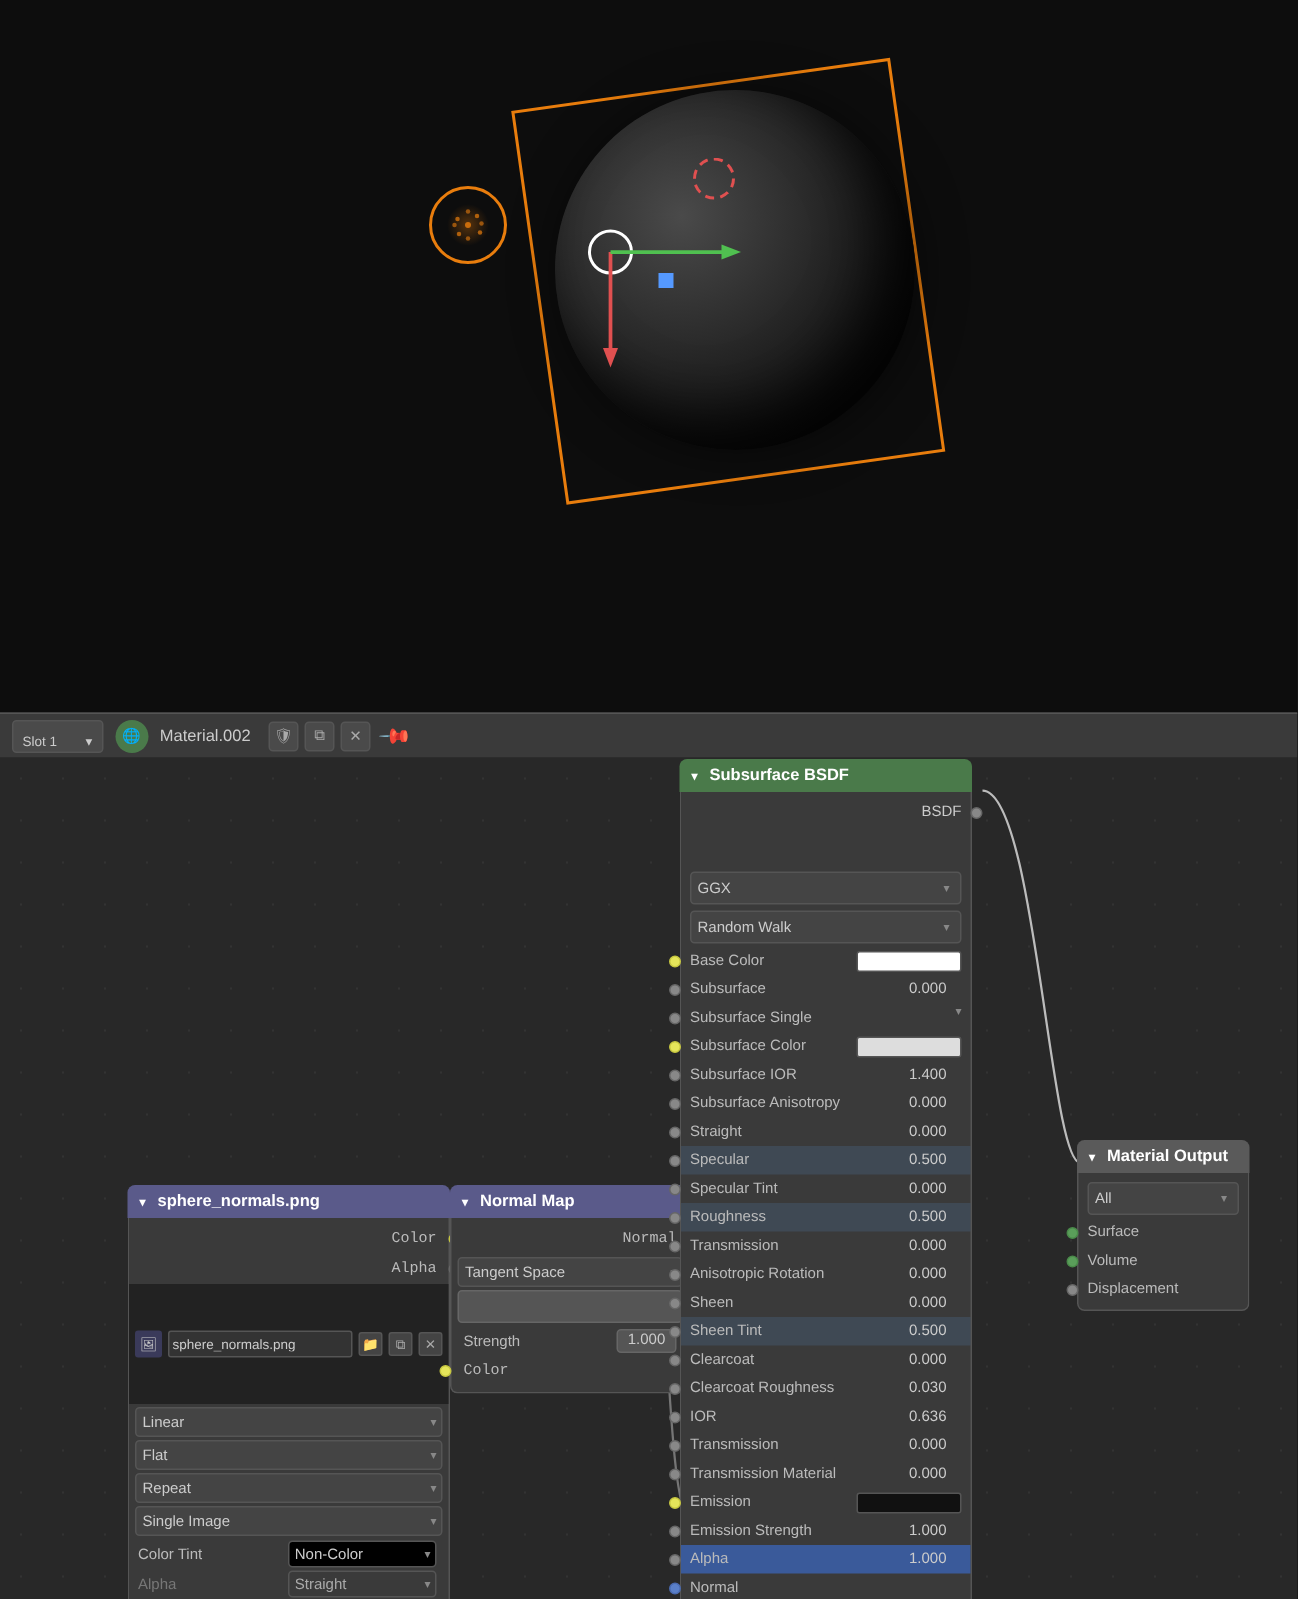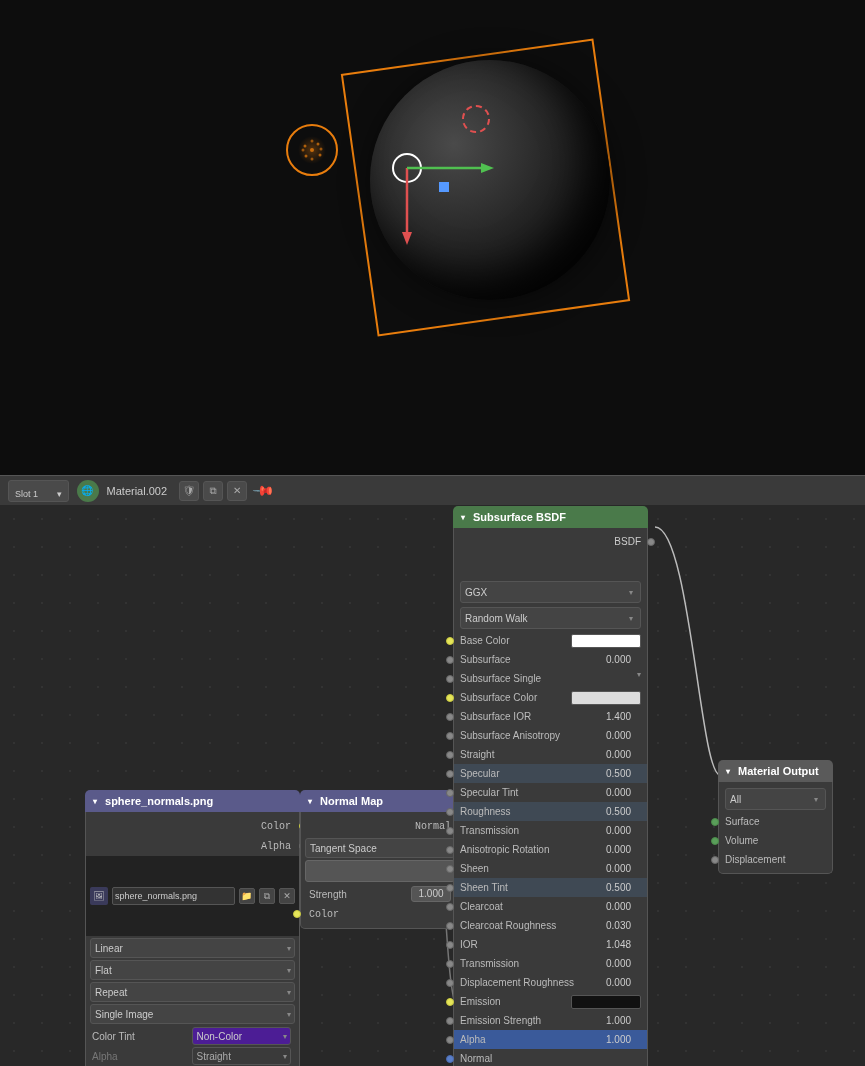--- a/index.html
+++ b/index.html
@@ -438,21 +438,21 @@
       color: #bbb;
       flex: 1;
     }
 
     .label-value-row .dropdown-wrapper {
       flex: 1;
     }
 
     .small-dropdown {
       height: 18px;
-      background: #4c1d95;
+      background: #000000;
       border: 1px solid #555;
       color: #ccc;
       font-size: 10px;
       padding: 0 4px;
       border-radius: 3px;
       appearance: none;
       cursor: pointer;
       width: 100%;
     }
 
@@ -854,32 +854,32 @@
 
         <div class="bsdf-row">
           <div class="socket socket-left socket-gray" style="left:-8px;"></div>
           <label>Clearcoat Roughness</label>
           <span class="val">0.030</span>
         </div>
 
         <div class="bsdf-row">
           <div class="socket socket-left socket-gray" style="left:-8px;"></div>
           <label>IOR</label>
-          <span class="val">1.048</span>
+          <span class="val">0.636</span>
         </div>
 
         <div class="bsdf-row">
           <div class="socket socket-left socket-gray" style="left:-8px;"></div>
           <label>Transmission</label>
           <span class="val">0.000</span>
         </div>
 
         <div class="bsdf-row">
           <div class="socket socket-left socket-gray" style="left:-8px;"></div>
-          <label>Displacement Roughness</label>
+          <label>Transmission Material</label>
           <span class="val">0.000</span>
         </div>
 
         <div class="bsdf-row">
           <div class="socket socket-left socket-yellow" style="left:-8px;"></div>
           <label>Emission</label>
           <div class="bsdf-color-field emission-color"></div>
         </div>
 
         <div class="bsdf-row">

